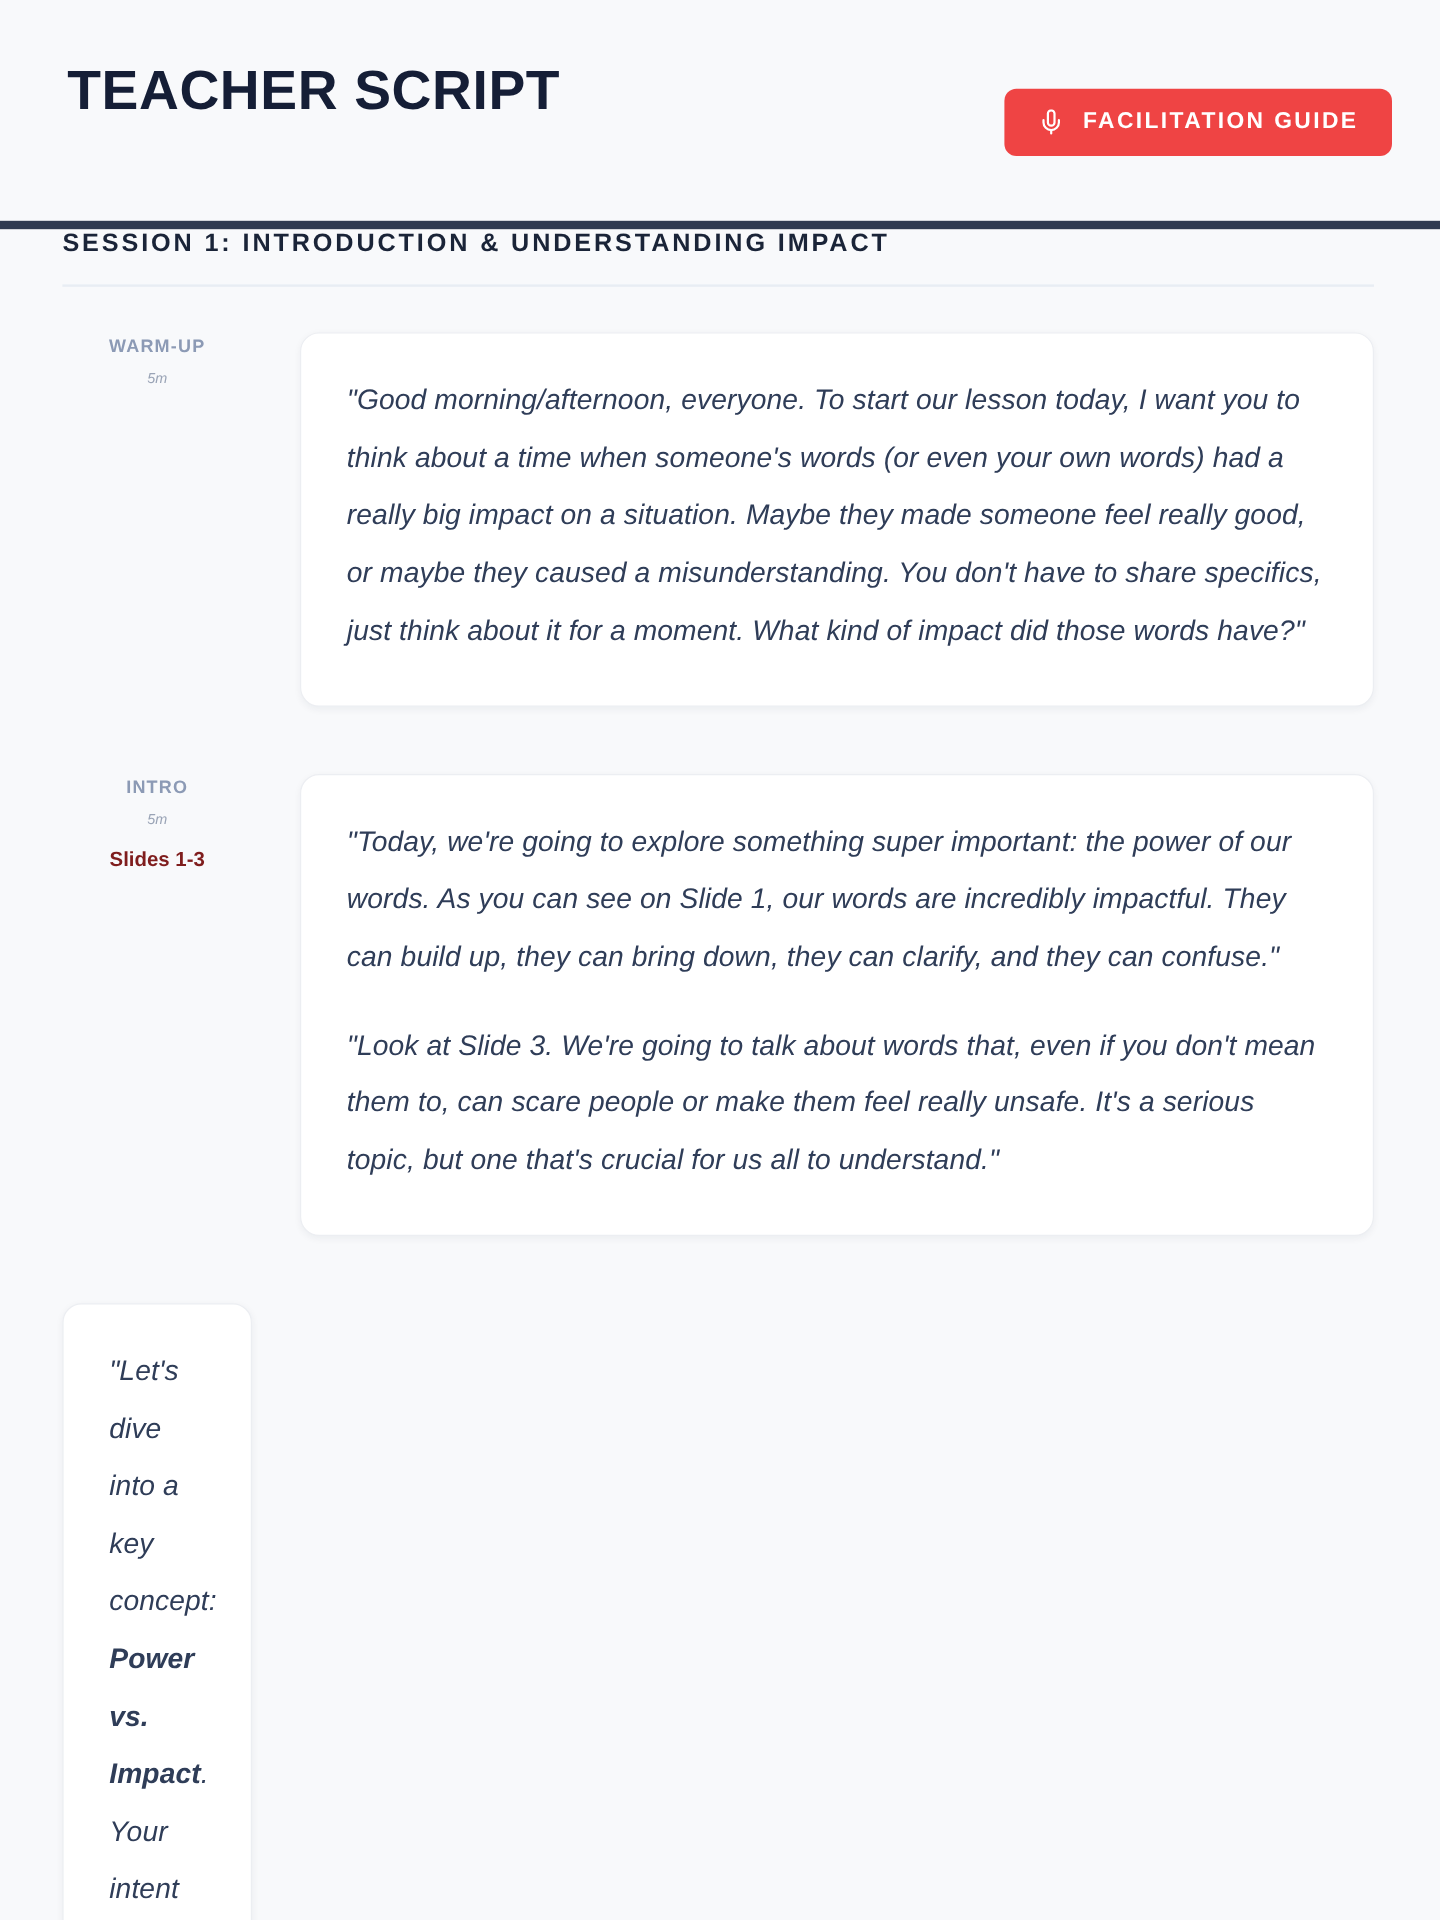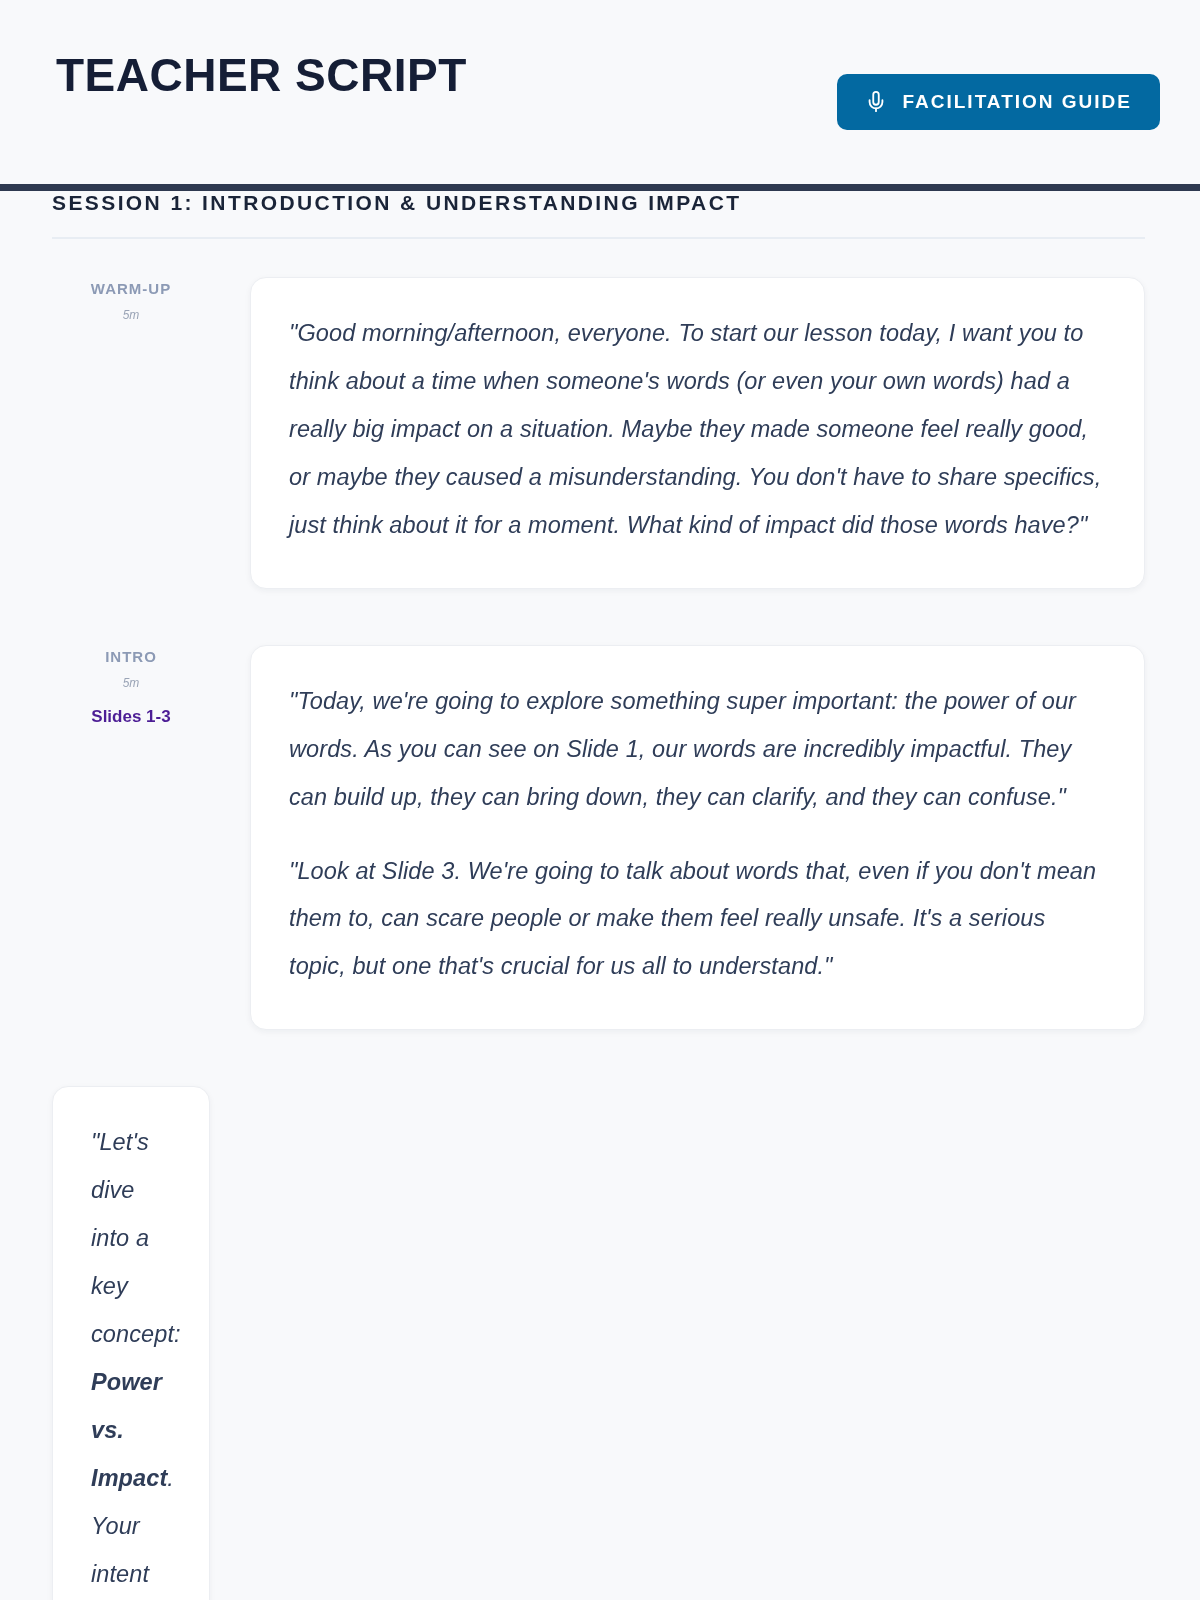--- a/index.html
+++ b/index.html
@@ -30,21 +30,21 @@
     font-size: 23px;
     font-style: italic;
     font-weight: 700;
     color: #44506b;
   }
   .guide-btn {
     margin-top: 24px;
     display: flex;
     align-items: center;
     gap: 15px;
-    background: #0369a1;
+    background: #ef4444;
     color: #ffffff;
     border: none;
     border-radius: 10px;
     padding: 17px 28px;
     font-family: "Liberation Sans", sans-serif;
     font-size: 19px;
     font-weight: 700;
     letter-spacing: 2px;
     cursor: pointer;
   }
@@ -90,21 +90,21 @@
   .meta-duration {
     margin-top: 11px;
     font-size: 12px;
     font-style: italic;
     color: #9aa4b6;
   }
   .meta-slides {
     margin-top: 17px;
     font-size: 17px;
     font-weight: 800;
-    color: #4c1d95;
+    color: #7f1d1d;
   }
 
   .script-card {
     background: #ffffff;
     border: 1px solid #eceef2;
     border-radius: 16px;
     padding: 32px 40px 38px 38px;
     box-shadow: 0 2px 6px rgba(20, 30, 60, 0.05);
   }
   .script-paragraph {

